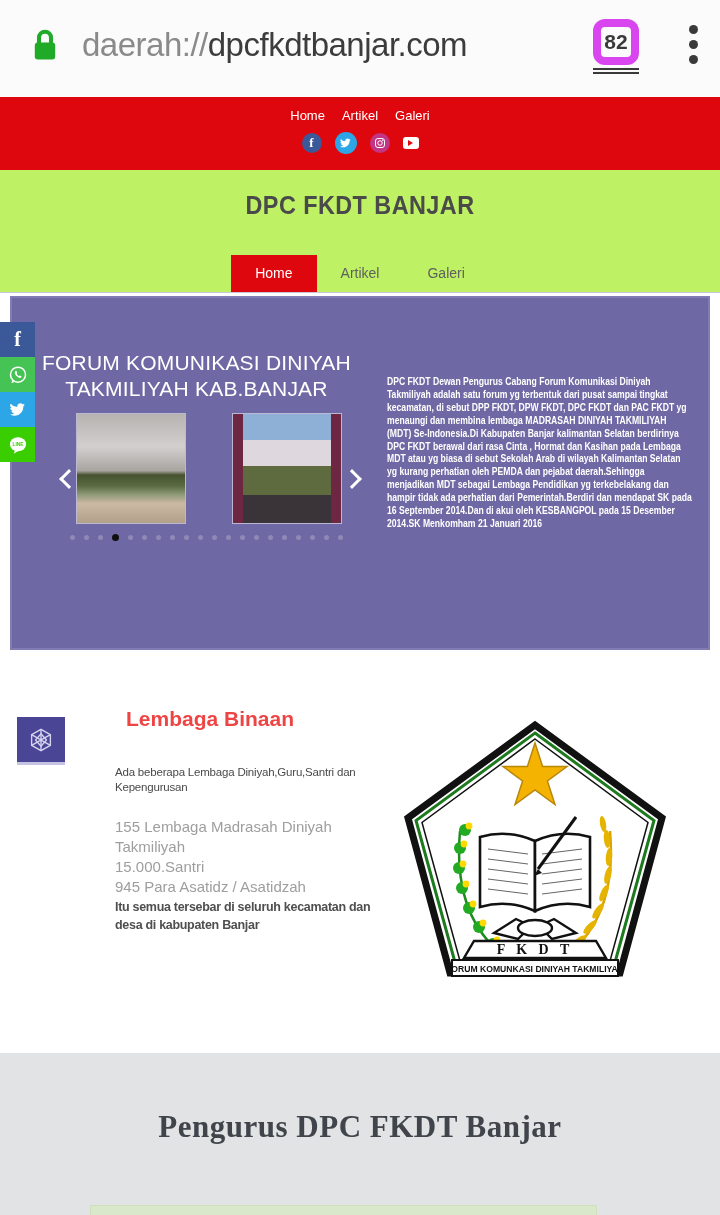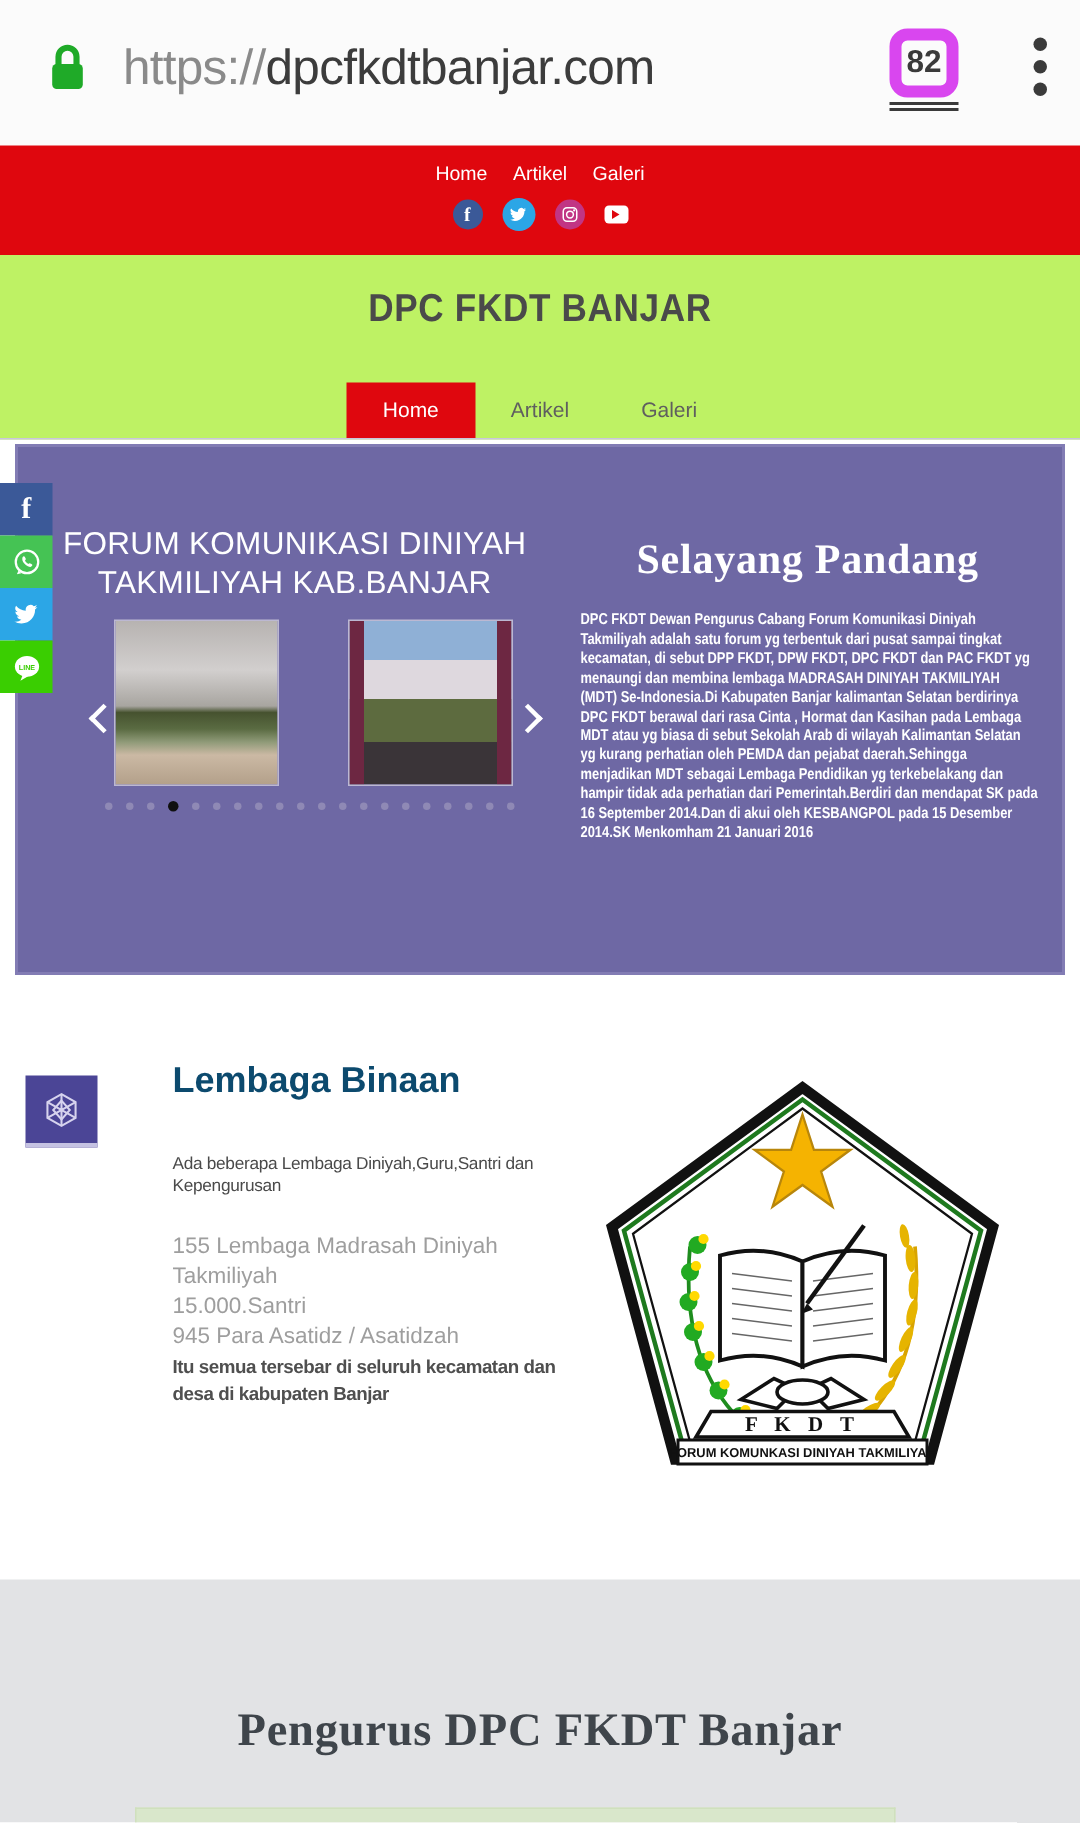--- a/index.html
+++ b/index.html
@@ -83,47 +83,47 @@
   .share-btn.wa { background:var(--wa-green,#45c354); }
   .share-btn.tw { background:var(--tw-blue,#29a3e7); }
   .share-btn.line { background:var(--line-green,#3ace01); }
 
   
   .lembaga { height:403px; background:#fff; position:relative; }
   .lembaga-icon { position:absolute; left:17px; top:67px; width:48px; height:48px;
     background:var(--purple-icon,#4b4596); border-bottom:3px solid #c5c2e2;
     display:flex; align-items:center; justify-content:center; }
   .lembaga-col { position:absolute; left:115px; top:57px; width:270px; }
-  .lembaga-title { font-size:24px; font-weight:bold; color:#0c4a6e; }
+  .lembaga-title { font-size:21px; font-weight:bold; color:#ef4444;margin-left:11px; }
   .lembaga-sub { margin-top:34px; width:270px; font-size:11.5px; font-weight:normal;
     color:#4a4a4a; line-height:15px; letter-spacing:-0.2px; }
   .lembaga-stats { margin-top:22px; width:262px; font-size:15px; line-height:20px; color:#9e9e9e; }
   .lembaga-note { margin-top:1px; width:260px; font-size:12.5px; font-weight:bold;
     color:#4f4f4f; line-height:18px; letter-spacing:-0.3px; }
   .fkdt-logo { position:absolute; left:398px; top:70px; width:274px; height:268px; }
 
   
   .pengurus { height:162px; background:var(--gray-section,#e2e3e5); position:relative; }
-  .pengurus-title { padding-top:82px; text-align:center; font-family:"Liberation Serif",serif;
+  .pengurus-title { padding-top:56px; text-align:center; font-family:"Liberation Serif",serif;
     font-weight:bold; font-size:31px; color:#3f454b; letter-spacing:0.5px; }
   .green-strip { position:absolute; left:90px; top:152px; width:507px; height:10px;
     background:var(--green-strip,#d9e7cb); border:1px solid #cfe0bd; border-bottom:none; }
 </style>
 </head>
 <body>
 
 <div class="page">
 
   <div class="browser-bar">
     <svg class="lock" viewBox="0 0 24 30">
       <path d="M7 14 V9 a5 5 0 0 1 10 0 V14" fill="none" stroke="#1faa28" stroke-width="3.4"></path>
       <rect x="3.5" y="13" width="17" height="14" rx="2.5" fill="#1faa28"></rect>
     </svg>
     <div class="url">
-      <span class="scheme">https://</span><span class="domain">dpcfkdtbanjar.com</span>
+      <span class="scheme">daerah://</span><span class="domain">dpcfkdtbanjar.com</span>
     </div>
     <div class="tabbox-wrap">
       <div class="tabbox">82</div>
       <div class="tab-underline"></div>
     </div>
     <div class="menu-dots">
       <i></i>
         <i></i>
         <i></i>
     </div>
@@ -190,21 +190,20 @@
           <span class="dot"></span>
           <span class="dot"></span>
           <span class="dot"></span>
           <span class="dot"></span>
           <span class="dot"></span>
           <span class="dot"></span>
           <span class="dot"></span>
         </div>
     </div>
     <div class="hero-right">
-      <div class="selayang-title">Selayang Pandang</div>
       <div class="selayang-body">DPC FKDT Dewan Pengurus Cabang Forum Komunikasi Diniyah Takmiliyah adalah satu forum yg terbentuk dari pusat sampai tingkat kecamatan, di sebut DPP FKDT, DPW FKDT, DPC FKDT dan PAC FKDT yg menaungi dan membina lembaga MADRASAH DINIYAH TAKMILIYAH (MDT) Se-Indonesia.Di Kabupaten Banjar kalimantan Selatan berdirinya DPC FKDT berawal dari rasa Cinta , Hormat dan Kasihan pada Lembaga MDT atau yg biasa di sebut Sekolah Arab di wilayah Kalimantan Selatan yg kurang perhatian oleh PEMDA dan pejabat daerah.Sehingga menjadikan MDT sebagai Lembaga Pendidikan yg terkebelakang dan hampir tidak ada perhatian dari Pemerintah.Berdiri dan mendapat SK pada 16 September 2014.Dan di akui oleh KESBANGPOL pada 15 Desember 2014.SK Menkomham 21 Januari 2016</div>
     </div>
   </div>
 
   <div class="share-rail">
     <div class="share-btn fb">f</div>
     <div class="share-btn wa">
       <svg width="24" height="24" viewBox="0 0 32 32">
         <circle cx="16" cy="15.5" r="10" fill="none" stroke="#fff" stroke-width="2"></circle>
         <path d="M8.5 23 L7 26.5 L11 25.5 Z" fill="#fff"></path>

